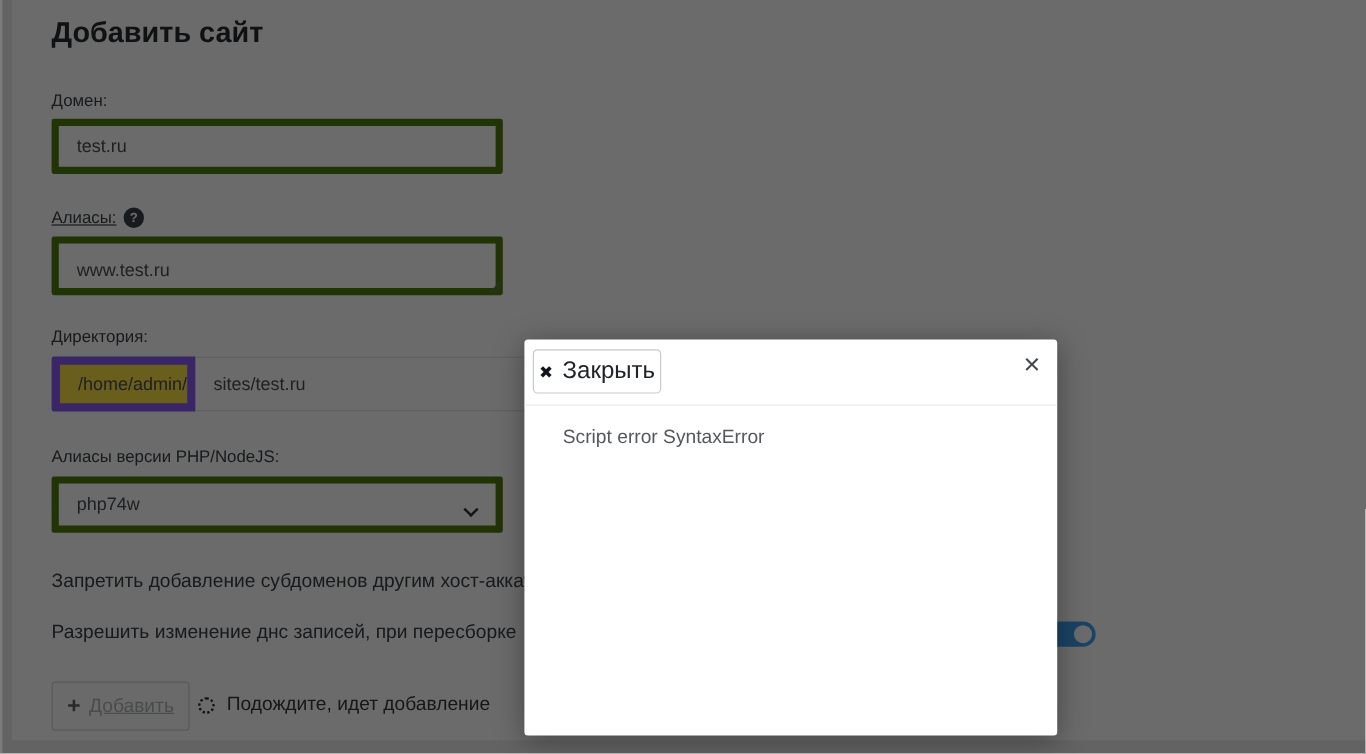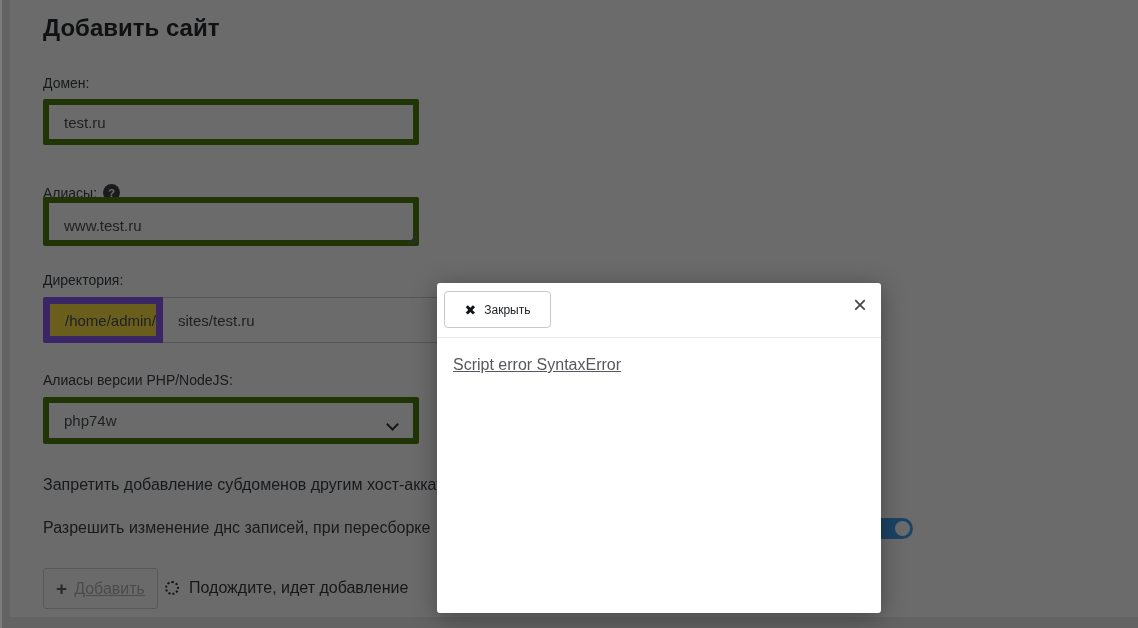--- a/index.html
+++ b/index.html
@@ -8,21 +8,21 @@
 
   .page { position:relative; width:1138px; height:628px; overflow:hidden; background:#ebebeb; }
 
   .card { position:absolute; left:10px; top:0; right:0; height:617px; background:#ffffff; }
 
   
   .page-title { position:absolute; left:43px; top:14px; font-size:24px; font-weight:700; color:#24292e; z-index:1; }
 
   .flabel { position:absolute; font-size:14px; color:#3a4047; z-index:1; }
   .l-domain   { left:43px; top:75px; }
-  .l-aliases  { left:43px; top:184px; display:flex; align-items:flex-end; gap:6px; }
+  .l-aliases  { left:43px; top:173px; display:flex; align-items:flex-start; gap:6px;text-decoration:underline; }
   .l-dir      { left:43px; top:272px; }
   .l-php      { left:43px; top:372px; }
 
   .help-icon { display:inline-flex; align-items:center; justify-content:center;
     width:17px; height:17px; border-radius:50%; background:#3b4248; color:#ffffff;
     font-size:11px; font-weight:700; cursor:pointer; }
 
   .txt-input, .txt-area, .sel {
     position:absolute; background:#ffffff; border:6px solid #4d7c0f; border-radius:2px;
     font-family:"Liberation Sans", sans-serif; font-size:15px; color:#494f55;
@@ -67,25 +67,25 @@
   .left-edge-line { position:absolute; left:0; top:0; bottom:0; width:2px; background:#7c7c7c; z-index:15; }
 
   .modal { position:absolute; left:437px; top:283px; width:444px; height:330px;
     background:#ffffff; border-radius:3px; box-shadow:0 4px 24px rgba(0,0,0,0.35); z-index:20; }
   .modal-header { position:relative; height:55px; border-bottom:1px solid #e8e9eb; }
   .modal-close-btn { position:absolute; left:7px; top:8px; width:107px; height:37px;
     background:#ffffff; border:1px solid #c6cacd; border-radius:4px;
     display:flex; align-items:center; justify-content:center; gap:8px;
     font-family:"Liberation Sans", sans-serif; cursor:pointer; }
   .modal-close-btn .x-glyph { font-size:14px; color:#111418; }
-  .modal-close-btn .btn-label { font-size:12px; color:#212529; }
+  .modal-close-btn .btn-label { font-size:20px; color:#212529; }
   .modal-x { position:absolute; right:13px; top:14px; width:16px; height:16px;
     font-size:24px; line-height:16px; color:#43474c; font-weight:300; cursor:pointer;
     display:flex; align-items:center; justify-content:center; }
-  .modal-body { padding:18px 16px; font-size:16px; color:#55585c;text-decoration:underline; }
+  .modal-body { padding:18px 32px; font-size:16px; color:#55585c; }
 </style>
 </head>
 <body>
 
 <div class="page">
 
   <div class="card"></div>
 
   <h1 class="page-title">Добавить сайт</h1>
 

